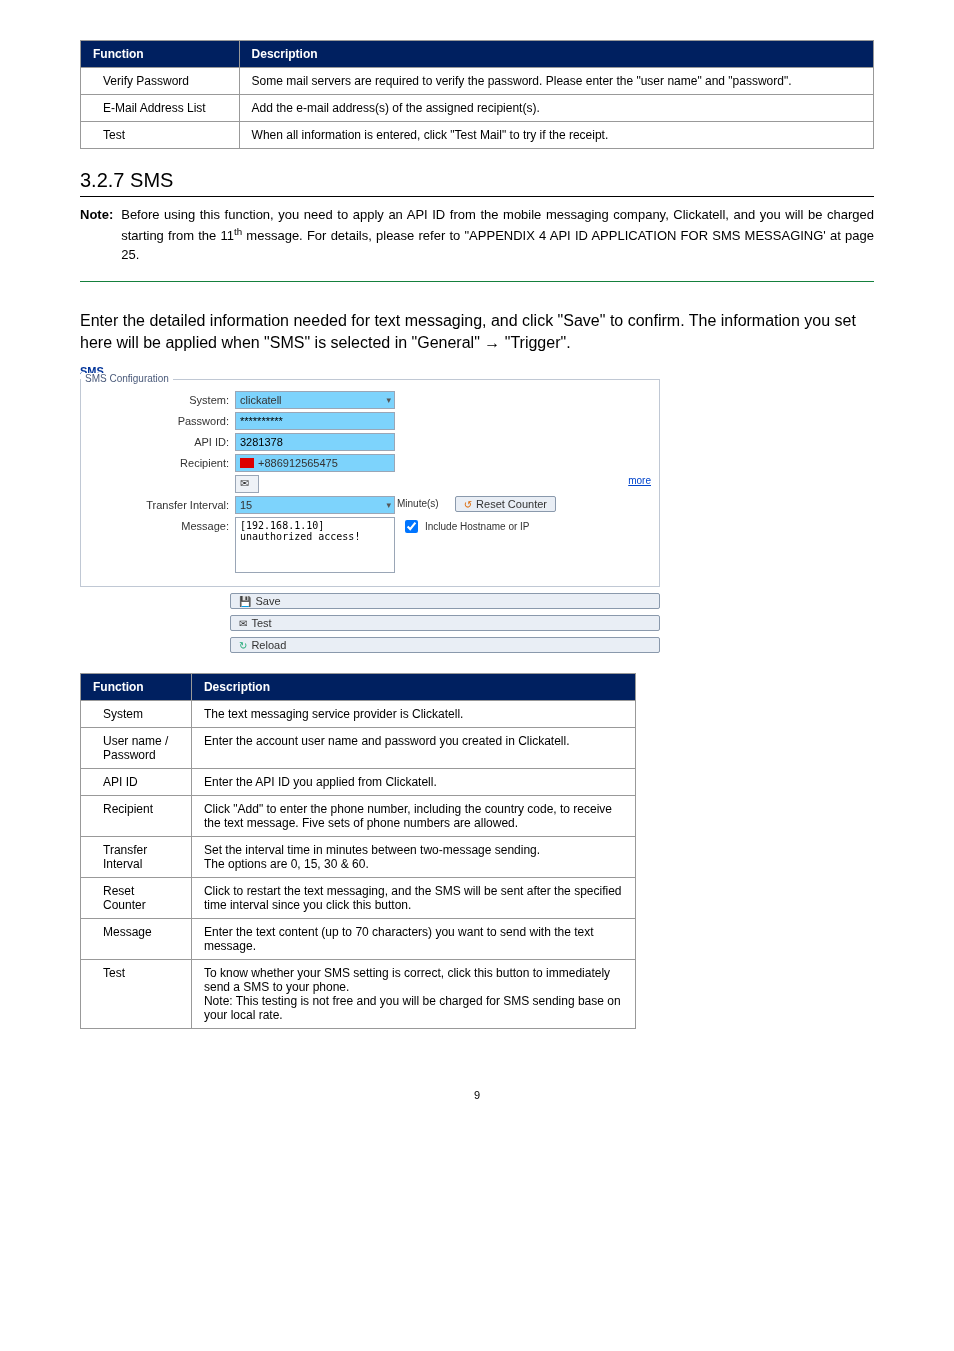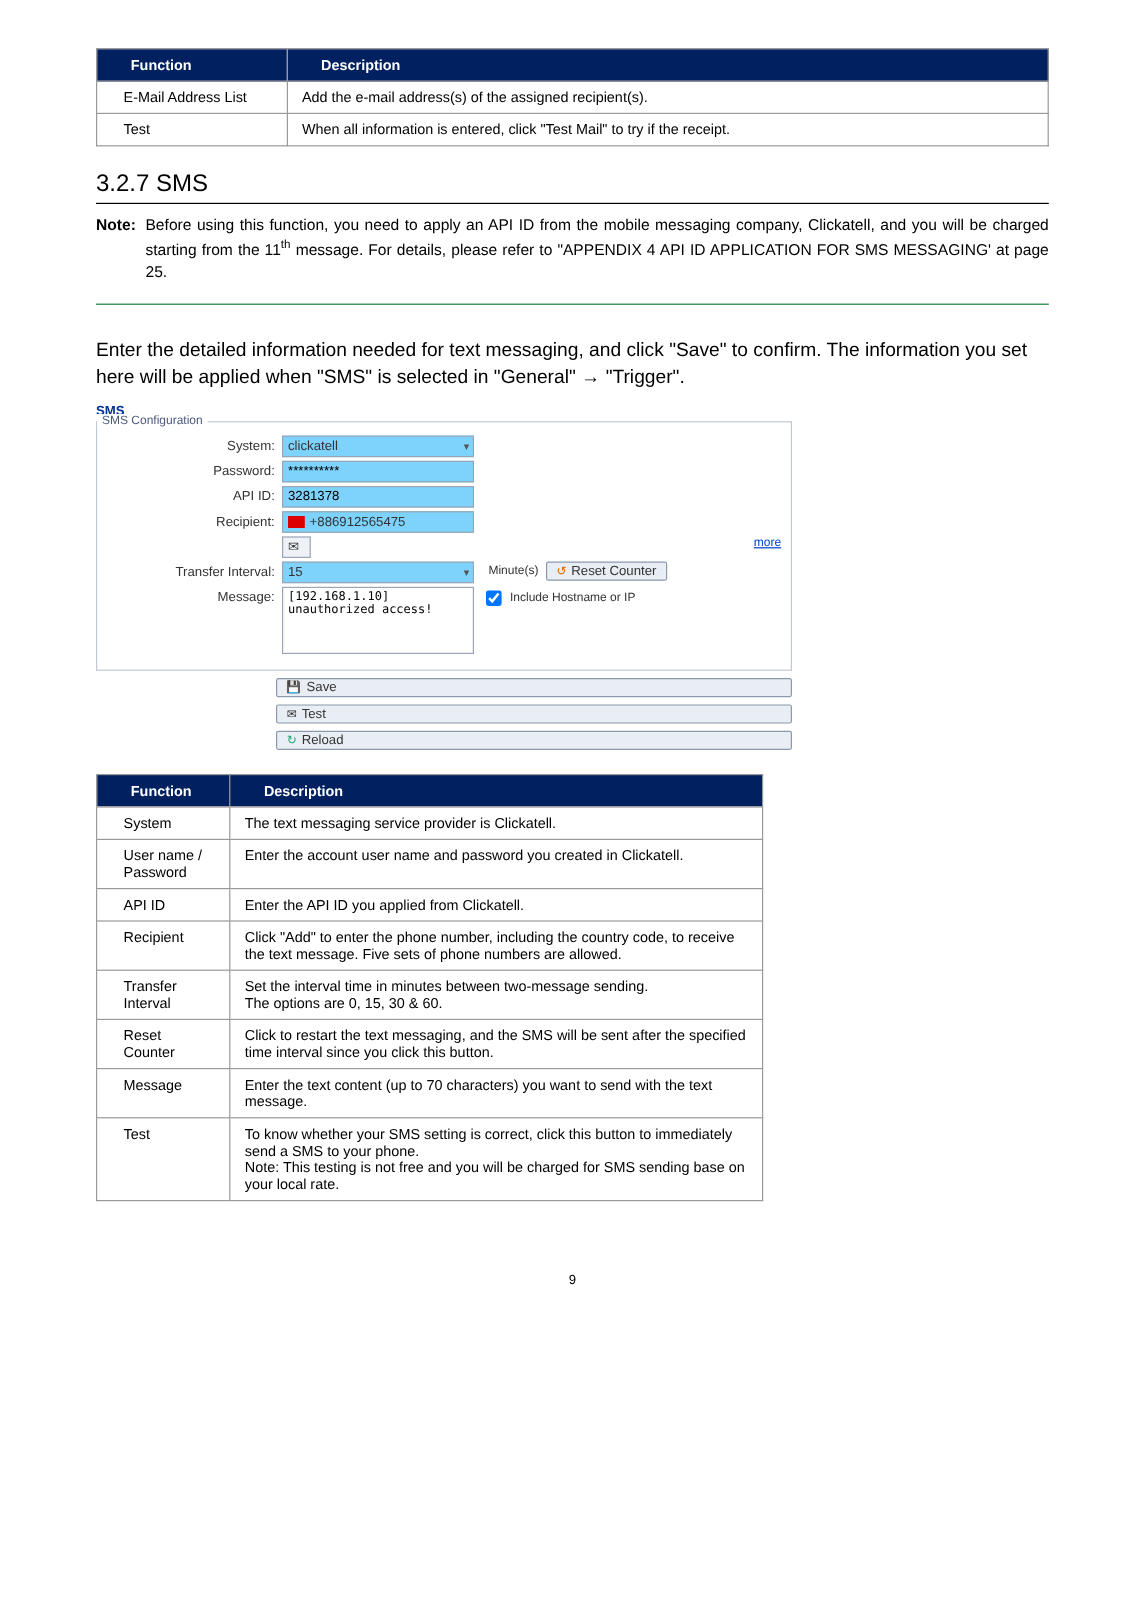--- a/index.html
+++ b/index.html
@@ -12,21 +12,21 @@
   }
   .func-table {
     width: 100%;
     border-collapse: collapse;
     margin-bottom: 20px;
   }
   .func-table th {
     background: #002060;
     color: #fff;
     text-align: left;
-    padding: 6px 28px;
+    padding: 6px 12px;
     font-weight: bold;
     border: 1px solid #999;
   }
   .func-table td {
     padding: 6px 12px;
     border: 1px solid #999;
     vertical-align: top;
   }
   .func-table .col1 { width: 20%; padding-left: 22px; }
   .section-head {
@@ -96,39 +96,43 @@
     border:1px solid #8a99ac; background:#e9eef5;
     padding:1px 8px; font-size:11px; cursor:pointer;
     border-radius:2px;
   }
   .sms-actions { text-align:left; margin:6px 0 0 150px; display:flex; gap:6px;flex-direction:column; }
   .sms-textarea {
     width:150px; height:50px; border:1px solid #9aa6b6; font-size:10px;
     padding:2px 4px; resize:none;
   }
   .incl-chk { display:flex; align-items:center; gap:4px; margin-left:6px; font-size:10px;}
-  .interval-extra { display:flex; align-items:center; gap:6px; margin-left:12px; font-size:10px;}
+  .interval-extra { display:flex; align-items:center; gap:16px; margin-left:2px; font-size:10px;}
   .icon-disk::before { content:"💾"; font-size:10px;}
   .icon-test::before { content:"✉"; font-size:10px;}
   .icon-reload::before { content:"↻"; font-size:10px; color:#2a7;}
   .icon-reset::before { content:"↺"; font-size:10px; color:#d60;}
   .pagenum { text-align:center; font-size:11px; margin-top:60px; }
   sup { font-size: 0.75em; }
 </style>
 </head>
 <body>
 
 <table class="func-table">
   <thead>
     <tr>
       <th>Function</th>
       <th>Description</th>
     </tr>
   </thead>
   <tbody>
+    <tr>
+      <td class="col1">Verify Password</td>
+      <td>Some mail servers are required to verify the password. Please enter the "user name" and "password".</td>
+    </tr>
     <tr>
       <td class="col1">E-Mail Address List</td>
       <td>Add the e-mail address(s) of the assigned recipient(s).</td>
     </tr>
     <tr>
       <td class="col1">Test</td>
       <td>When all information is entered, click "Test Mail" to try if the receipt.</td>
     </tr>
   </tbody>
 </table>

